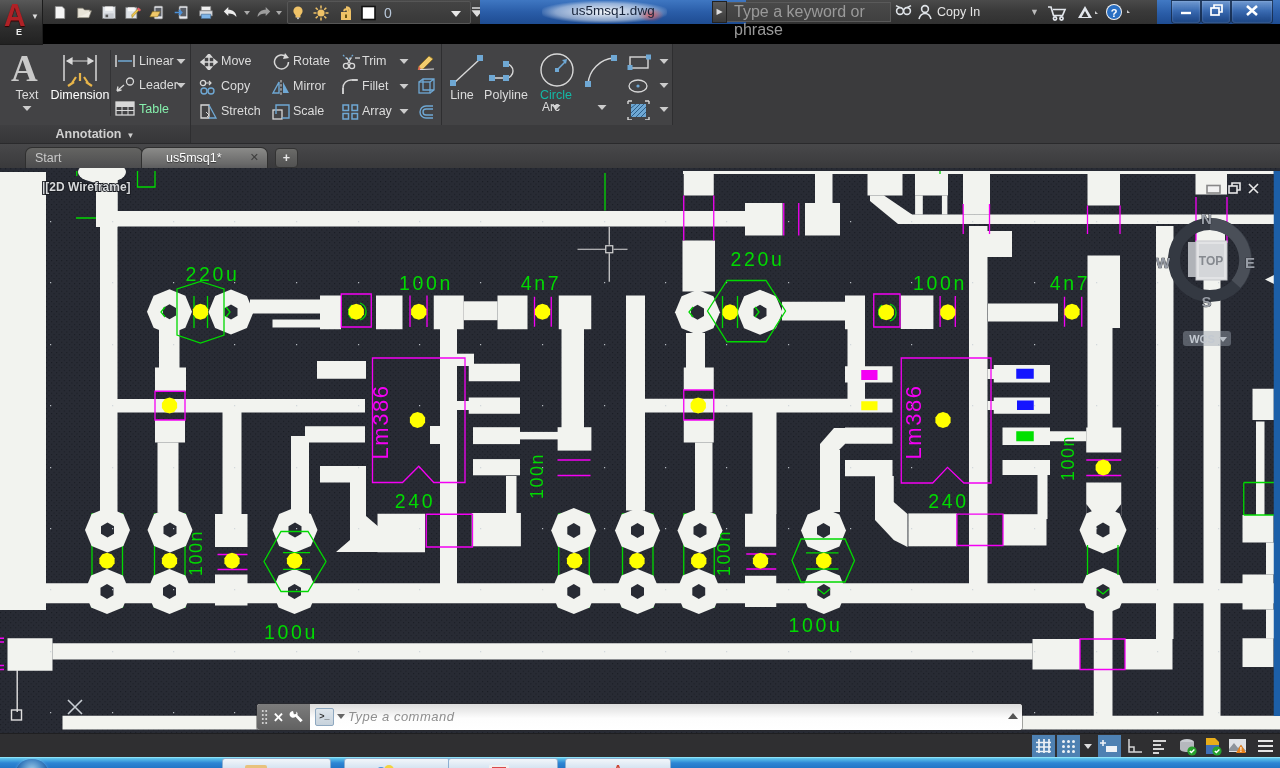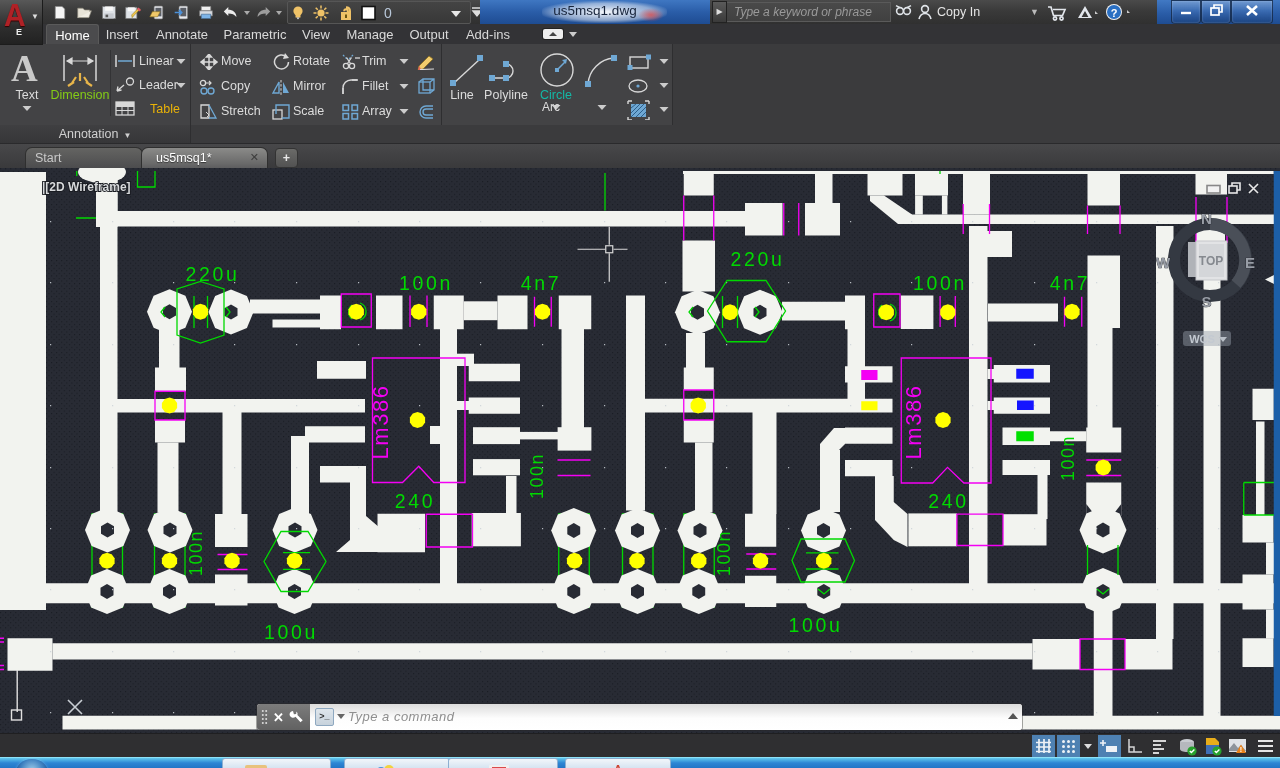--- a/index.html
+++ b/index.html
@@ -9,63 +9,63 @@
   background:linear-gradient(#4a4a4a,#3a3a3a 45%,#303030);}
 #alogo{position:absolute;left:0;top:0;width:42px;height:44px;
   background:linear-gradient(#585858,#2e2e2e 60%,#222);border-right:1px solid #1c1c1c;border-bottom:1px solid #1c1c1c;z-index:30}
 #alogo .A{position:absolute;left:4px;top:-2px;font-size:30px;font-weight:bold;color:#b02126;
   text-shadow:0 1px 1px #300; transform:scaleY(1.05)}
 #alogo .E{position:absolute;left:16px;top:27px;font-size:9px;font-weight:bold;color:#eee}
 #alogo .dd{position:absolute;right:3px;top:12px;color:#ddd;font-size:8px}
 .qat{position:absolute;top:2px;height:20px;display:flex;align-items:center}
 .qicon{width:18px;height:17px;margin:0 3.2px;position:relative}
 .titleblue{position:absolute;left:480px;top:0;width:230px;height:24px;
-  background:linear-gradient(180deg,#3f77c2,#2a5da8 50%,#1e4c92);}
+  background:linear-gradient(180deg,#3f77c2,#2a5da8 50%,#1e4c92);padding-left:36px;}
 .titleblue .glow{position:absolute;left:62px;top:1px;width:125px;height:22px;border-radius:11px;
   background:radial-gradient(ellipse at center,rgba(255,255,255,.95),rgba(255,255,255,.45) 55%,rgba(255,255,255,0) 75%)}
 .titleblue .t{position:absolute;left:0;right:0;top:3px;text-align:center;font-size:13.5px;color:#16233a}
 .searchwrap{position:absolute;left:712px;top:1px;height:22px;display:flex;align-items:center}
 .sarrow{width:13px;height:20px;background:linear-gradient(#5a5a5a,#3a3a3a);border:1px solid #222;color:#ddd;
   font-size:8px;line-height:20px;text-align:center}
 .sbox{width:156px;height:18px;background:linear-gradient(#494949,#404040);border:1px solid #5a5a5a;
-  border-left:none;color:#9a9a9a;font-style:italic;font-size:12px;line-height:18px;padding-left:7px}
+  border-left:none;color:#9a9a9a;font-size:16px;line-height:18px;padding-left:7px}
 .ticon{color:#c8cdd4;font-size:13px;margin:0 5px}
 #signin{color:#e5e5e5;font-size:12.5px;margin-left:2px}
 #winbtns{position:absolute;left:1157px;top:0;width:123px;height:24px;
   background:linear-gradient(180deg,#4179c4,#2a5da8 55%,#1e4c92)}
 .wbtn{position:absolute;top:0;height:22px;border-radius:0 0 4px 4px;
   background:linear-gradient(rgba(255,255,255,.25),rgba(255,255,255,.06) 45%,rgba(0,0,0,.12));
   border:1px solid rgba(20,40,70,.8);box-shadow:inset 0 0 2px rgba(255,255,255,.35)}
 
 #tabrow{position:absolute;left:0;top:24px;width:1280px;height:20px;background:#333336}
 .rtab{position:absolute;top:0;height:20px;color:#d9d9d9;font-size:13px;text-align:center;line-height:21px}
 .rtab.active{background:#4b4b4d;border-radius:3px 3px 0 0;border:1px solid #5a5a5a;border-bottom:none;color:#fff}
 #ribmin{position:absolute;left:543px;top:5px;width:20px;height:10px;background:#ededed;border-radius:2px;
   box-shadow:0 0 0 1px #222}
 #ribmin:after{content:"";position:absolute;left:6px;top:3px;border-left:4px solid transparent;border-right:4px solid transparent;border-bottom:4px solid #444}
 #ribmindd{position:absolute;left:569px;top:8px;border-left:4px solid transparent;border-right:4px solid transparent;border-top:5px solid #ccc}
 
 #ribbon{position:absolute;left:0;top:44px;width:1280px;height:99px;background:#3b3b3d}
 .panel{position:absolute;top:0;height:81px;background:#434345;border-right:1px solid #2e2e30}
 .pfoot{position:absolute;top:81px;height:18px;background:linear-gradient(#3f3f41,#363638);
   color:#d0d0d0;font-size:12.5px;text-align:center;line-height:18px;border-right:1px solid #2e2e30}
-.pfoot b{font-weight:normal}
+.pfoot b{font-weight:bold}
 .dna{color:#cfcfcf;font-size:8px;margin-left:5px}
 .rlabel{position:absolute;color:#dcdcdc;font-size:12.5px;white-space:nowrap}
 .ricon{position:absolute}
 
 #ftabs{position:absolute;left:0;top:143px;width:1280px;height:25px;
   background:linear-gradient(#48484a,#39393b);border-top:1px solid #2a2a2c}
 .ftab{position:absolute;top:3px;height:22px;border-radius:7px 7px 0 0;font-size:12.5px}
 #ftab-start{left:25px;width:116px;background:linear-gradient(#646462,#4a4a4c);color:#c9c9c9;
   border:1px solid #2f2f2f;border-bottom:none}
 #ftab-start span{position:absolute;left:9px;top:3px}
 #ftab-cur{left:141px;width:125px;background:linear-gradient(#8b8b89,#6a6a6a 70%,#58585a);color:#fff;
   border:1px solid #2f2f2f;border-bottom:none}
-#ftab-cur .n{position:absolute;left:14px;top:3px;text-shadow:0 1px 1px #333}
+#ftab-cur .n{position:absolute;left:24px;top:3px;text-shadow:0 1px 1px #333}
 #ftab-cur .x{position:absolute;right:8px;top:3px;color:#3c3c3c;font-size:11px}
 #ftab-plus{left:275px;width:21px;height:18px;top:4px;background:linear-gradient(#6a6a68,#525252);
   border-radius:4px;color:#e8e8e8;text-align:center;line-height:18px;font-weight:bold;border:1px solid #333}
 #tabsep{position:absolute;left:0;top:168px;width:1280px;height:3px;background:#55565a}
 
 #draw{position:absolute;left:0;top:168px;width:1280px;height:565px}
 
 #cmdbar{position:absolute;left:257px;top:704px;width:765px;height:26px;border-radius:3px;
   background:#e9e9e9;box-shadow:0 0 0 1px rgba(40,40,40,.4)}
 #cmdgrip{position:absolute;left:0;top:0;width:53px;height:26px;border-radius:3px 0 0 3px;
@@ -226,51 +226,39 @@
       <div class="wbtn" style="left:44px;width:28px"><svg width="28" height="20" viewBox="0 0 28 20">
             <rect x="9" y="7" width="8" height="7" fill="none" stroke="#fff" stroke-width="1.7"></rect>
             <path d="M12,7v-3h8v7h-3" fill="none" stroke="#fff" stroke-width="1.7"></path>
           </svg></div>
       <div class="wbtn" style="left:74px;width:40px"><svg width="40" height="20" viewBox="0 0 40 20">
             <path d="M15,5l10,9M25,5l-10,9" stroke="#fff" stroke-width="2.6"></path>
           </svg></div>
     </div>
   </div>
 
-  <div id="tabrow">
-    <div class="rtab active" style="left:46px;width:51px">Home</div>
-    <div class="rtab" style="left:101px;width:42px">Insert</div>
-    <div class="rtab" style="left:149px;width:66px">Annotate</div>
-    <div class="rtab" style="left:219px;width:72px">Parametric</div>
-    <div class="rtab" style="left:296px;width:40px">View</div>
-    <div class="rtab" style="left:341px;width:58px">Manage</div>
-    <div class="rtab" style="left:403px;width:52px">Output</div>
-    <div class="rtab" style="left:459px;width:58px">Add-ins</div>
-    <div id="ribmin"></div>
-      <div id="ribmindd"></div>
-  </div>
 
   <div id="ribbon">
     <div class="panel" style="left:0;width:190px"></div>
     <div class="pfoot" style="left:0;width:190px"><b>Annotation</b><span class="dna">▼</span></div>
     <div class="panel" style="left:191px;width:250px"></div>
     <div class="panel" style="left:442px;width:230px"></div>
     <div class="rlabel" style="left:11px;top:3px;font-size:37px;color:#c9c9c9;font-weight:bold;font-family:Liberation Serif,serif">A</div>
 <div class="rlabel" style="left:-33px;top:44px;width:120px;text-align:center;font-size:12.5px;color:#dcdcdc">Text</div>
 <svg class="ricon" style="left:22px;top:61px" width="10" height="7" viewBox="0 0 10 7">
         <path d="M0.5,1l4.5,5l4.5,-5z" fill="#ccc"></path>
       </svg>
 <svg class="ricon" style="left:60px;top:9px" width="40" height="40" viewBox="0 0 40 40">
         <path d="M4,2v26M36,2v26" stroke="#d8d8d8" stroke-width="1.5"></path>
         <path d="M7,8h26M7,8l5,-3v6zM33,8l-5,-3v6z" stroke="#d8d8d8" stroke-width="1.2" fill="#d8d8d8"></path>
         <g stroke="#e8b54a" stroke-width="2.2" fill="none">
           <path d="M20,28v-8M12,30l4,-6M28,30l-4,-6M8,33l6,-4M32,33l-6,-4"></path>
         </g>
       </svg>
-<div class="rlabel" style="left:20px;top:44px;width:120px;text-align:center;font-size:12.5px;color:#84cc16">Dimension</div>
+<div class="rlabel" style="left:20px;top:44px;width:120px;text-align:center;font-size:12.5px;color:#ffffff">Dimension</div>
 <div style="position:absolute;left:110px;top:6px;width:1px;height:66px;background:#333335"></div>
 <svg class="ricon" style="left:114px;top:10px" width="22" height="14" viewBox="0 0 22 14">
         <path d="M2,1v12M20,1v12" stroke="#d8d8d8" stroke-width="1.5"></path>
         <path d="M4,7h14" stroke="#6fa8d4" stroke-width="1.5"></path>
       </svg>
 <div class="rlabel" style="left:139px;top:10px;font-size:12.5px;color:#dcdcdc">Linear</div>
 <svg class="ricon" style="left:176px;top:14px" width="10" height="7" viewBox="0 0 10 7">
         <path d="M0.5,1l4.5,5l4.5,-5z" fill="#ccc"></path>
       </svg>
 <svg class="ricon" style="left:114px;top:33px" width="22" height="16" viewBox="0 0 22 16">
@@ -279,21 +267,21 @@
       </svg>
 <div class="rlabel" style="left:139px;top:34px;font-size:12.5px;color:#dcdcdc">Leader</div>
 <svg class="ricon" style="left:176px;top:38px" width="10" height="7" viewBox="0 0 10 7">
         <path d="M0.5,1l4.5,5l4.5,-5z" fill="#ccc"></path>
       </svg>
 <svg class="ricon" style="left:114px;top:56px" width="22" height="17" viewBox="0 0 22 17">
         <rect x="2" y="2" width="18" height="13" fill="none" stroke="#d8d8d8" stroke-width="1.3"></rect>
         <path d="M2,6.5h18M8,2v13M14,2v13M2,10.5h18" stroke="#d8d8d8" stroke-width="1"></path>
         <rect x="2" y="2" width="18" height="4.5" fill="#d8d8d8"></rect>
       </svg>
-<div class="rlabel" style="left:150px;top:58px;font-size:12.5px;color:#eab308">Table</div>
+<div class="rlabel" style="left:139px;top:58px;font-size:12.5px;color:#86efac">Table</div>
 <svg class="ricon" style="left:200px;top:10px" width="18" height="16" viewBox="0 0 18 16">
         <g stroke="#d8d8d8" stroke-width="1.5" fill="#d8d8d8">
           <path d="M9,1v14M2,8h14"></path>
           <path d="M9,0l-2.5,3h5zM9,16l-2.5,-3h5zM1,8l3,-2.5v5zM17,8l-3,-2.5v5z"></path>
         </g>
       </svg>
 <div class="rlabel" style="left:221px;top:10px;font-size:12.5px;color:#dcdcdc">Move</div>
 <svg class="ricon" style="left:272px;top:9px" width="18" height="17" viewBox="0 0 18 17">
         <path d="M14.5,4a7,7 0 1 0 2,5" fill="none" stroke="#d8d8d8" stroke-width="1.5"></path>
         <path d="M13,0l4,5l-6,1z" fill="#d8d8d8"></path>

